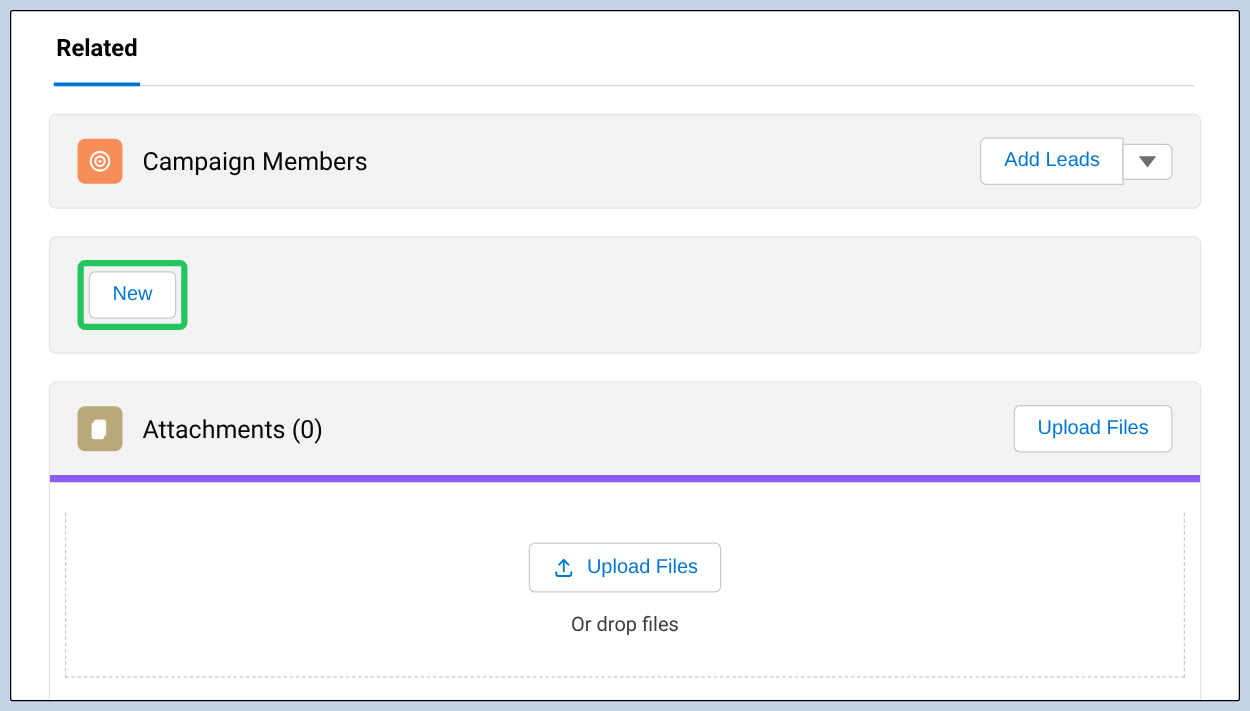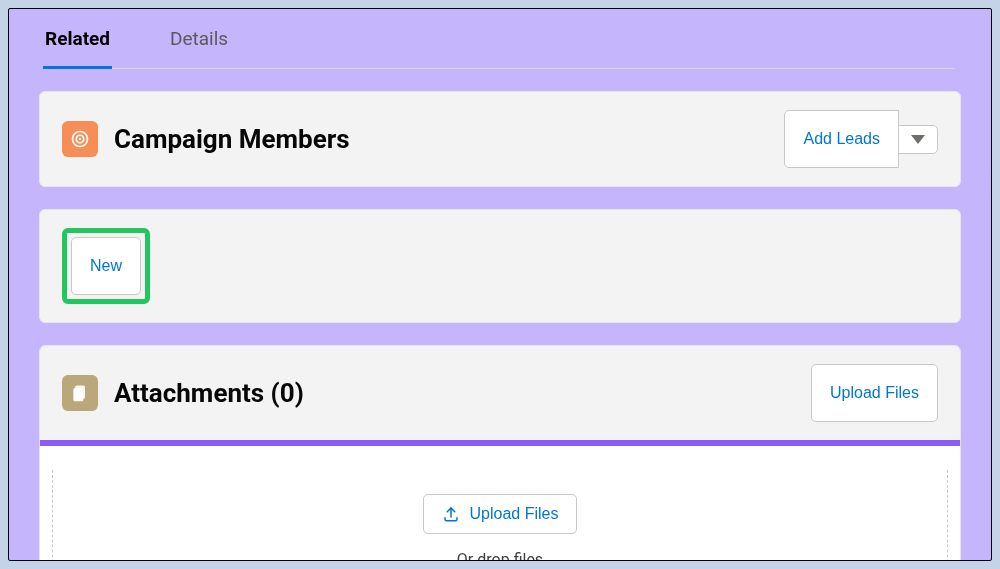--- a/index.html
+++ b/index.html
@@ -4,21 +4,21 @@
   <style>
     * { box-sizing: border-box; margin: 0; padding: 0; }
     body {
       font-family: -apple-system, BlinkMacSystemFont, "Segoe UI", Roboto, Helvetica, Arial, sans-serif;
       background: #c4d3e8;
       width: 1000px;
       height: 569px;
       padding: 8px;
     }
     .window {
-      background: #c4b5fd;
+      background: #ffffff;
       width: 100%;
       height: 100%;
       border: 1px solid #000;
       border-radius: 2px;
       padding: 0;
       overflow: hidden;
     }
     .tabs-container {
       padding: 0 36px;
     }
@@ -71,34 +71,34 @@
       border-radius: 6px;
       display: flex;
       align-items: center;
       justify-content: center;
       flex-shrink: 0;
     }
     .icon-campaign { background: #F68E58; }
     .icon-volunteer { background: #3ABA7C; }
     .icon-attach { background: #BAA77A; }
     .card-title {
-      font-size: 26px;
-      font-weight: 700;
+      font-size: 20px;
+      font-weight: 400;
       color: #080707;
     }
     .card-actions {
       display: flex;
       align-items: center;
     }
     .btn {
       background: #fff;
       border: 1px solid #c9c9c9;
       color: #0176d3;
       font-size: 16px;
-      padding: 19px 18px;
+      padding: 9px 18px;
       cursor: pointer;
       white-space: nowrap;
     }
     .btn-group .btn {
       border-radius: 0;
       margin-left: -1px;
     }
     .btn-group .btn:first-child {
       border-top-left-radius: 5px;
       border-bottom-left-radius: 5px;
@@ -188,21 +188,20 @@
         gap: 16px;
     }
   </style>
 </head>
 <body>
 
 <div class="window">
   <div class="tabs-container">
     <div class="tabs">
       <div class="tab active">Related</div>
-      <div class="tab">Details</div>
     </div>
   </div>
 
   <div class="content">
 
     <div class="card">
       <div class="card-left">
         <div class="card-icon icon-campaign">
           <svg width="20" height="20" viewBox="0 0 24 24" fill="none">
             <circle cx="12" cy="12" r="9" stroke="#fff" stroke-width="2"></circle>

